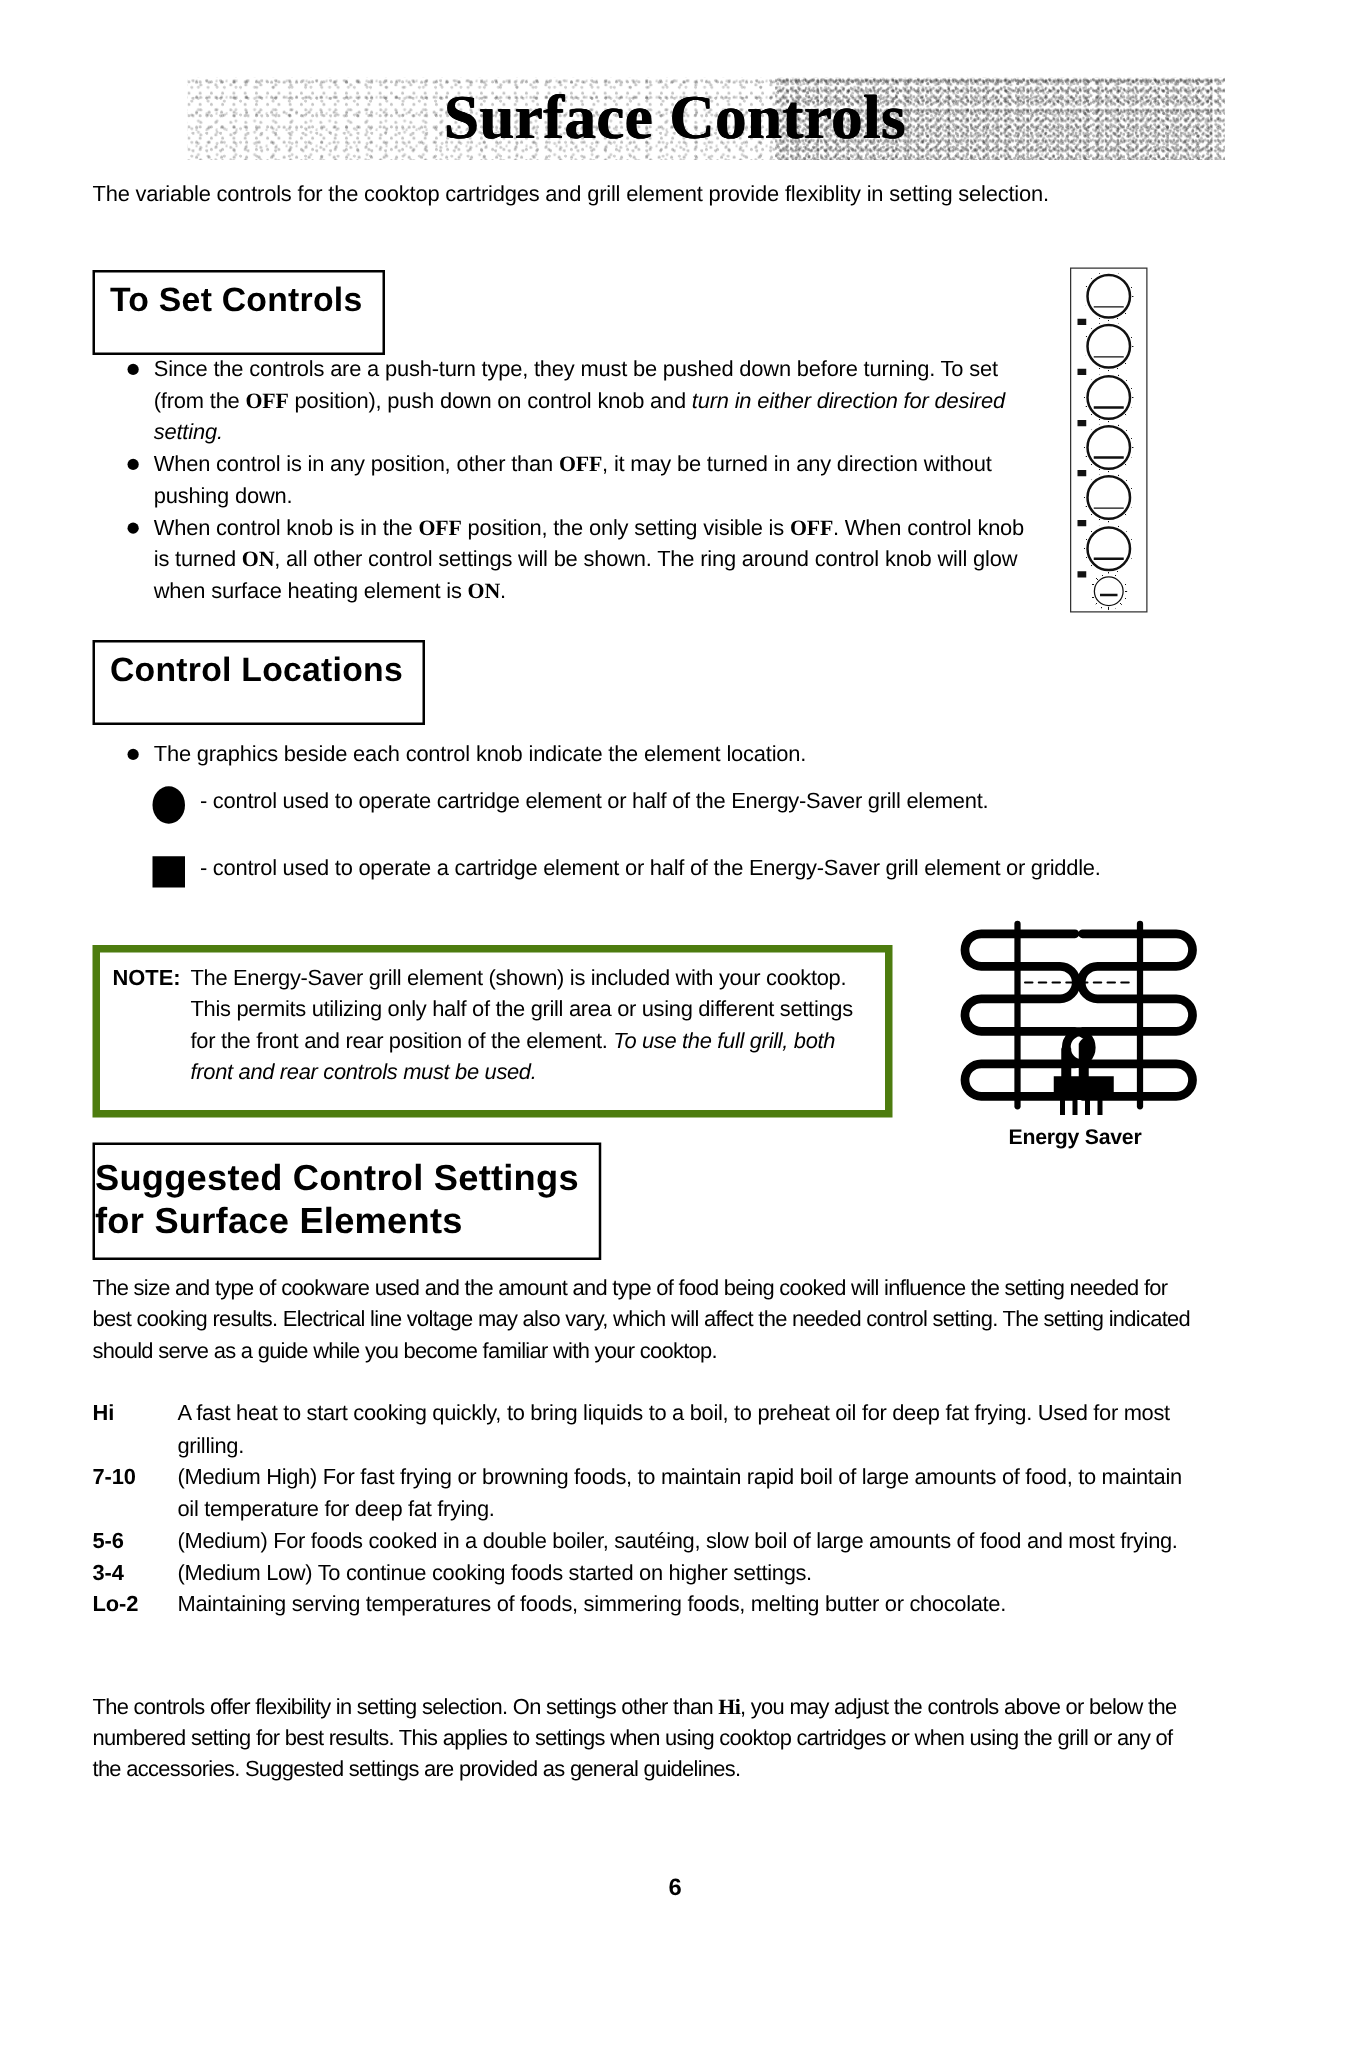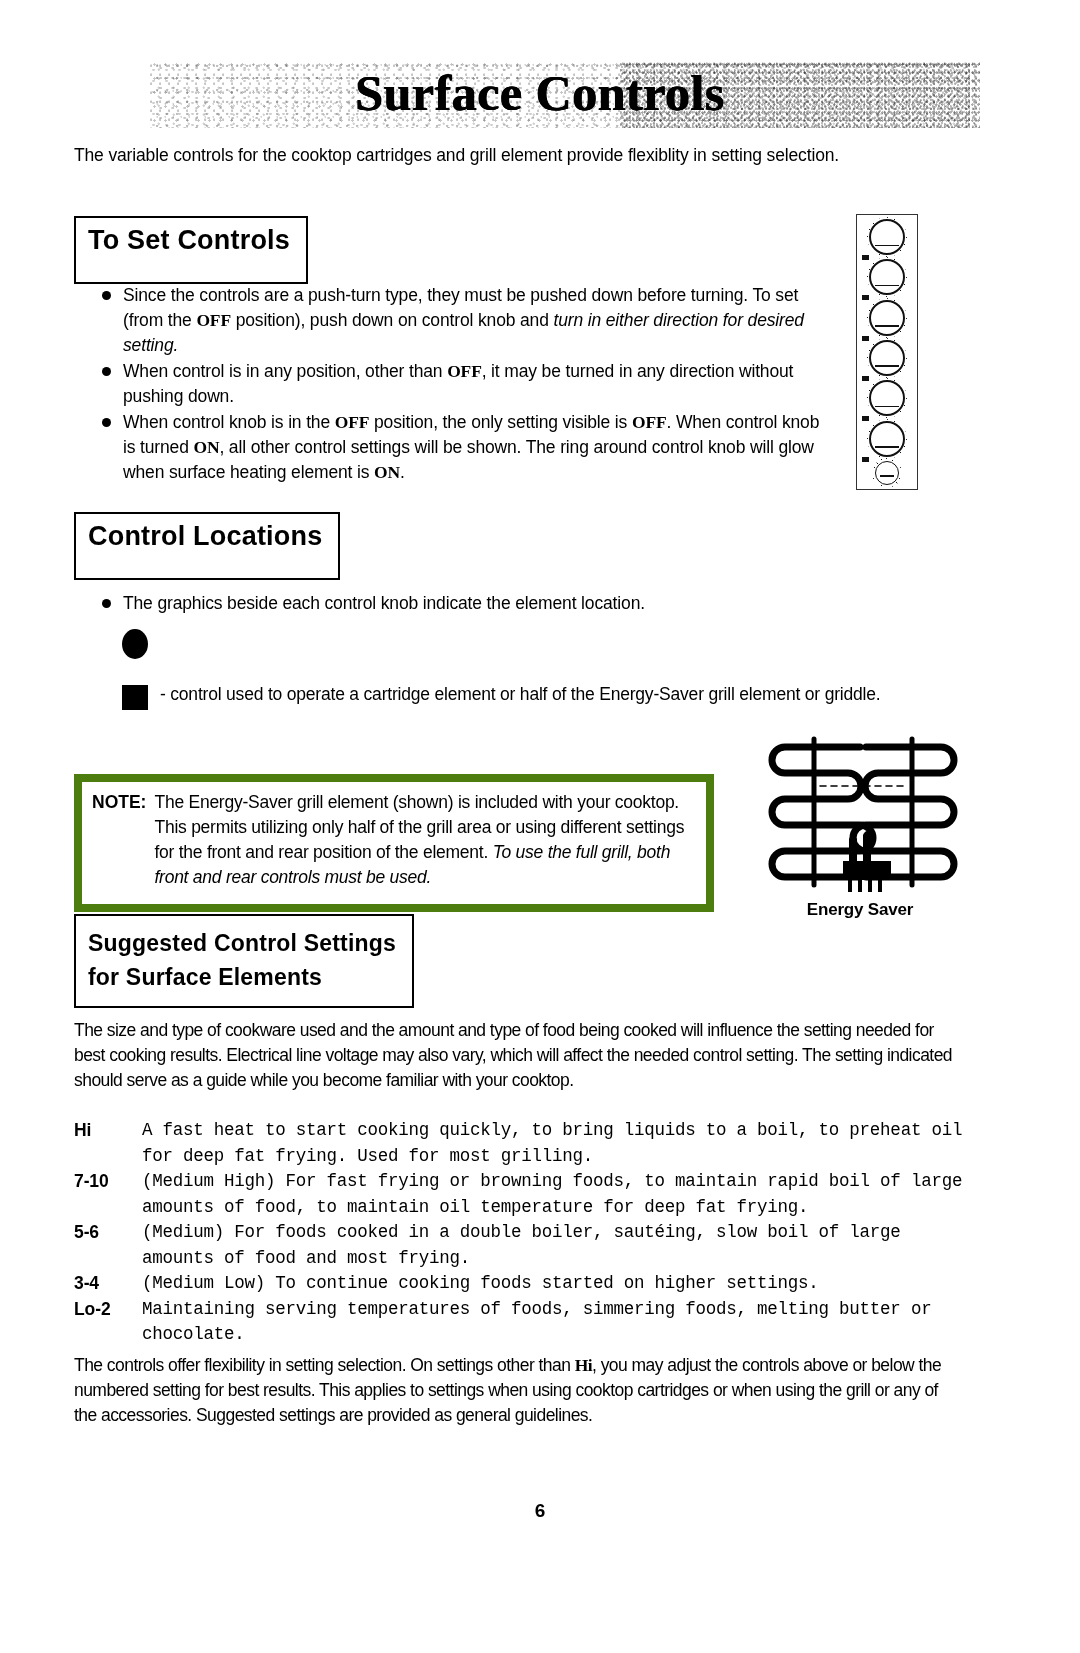--- a/index.html
+++ b/index.html
@@ -83,23 +83,23 @@
     position: absolute;
     border: 2.5px solid #000;
     font-weight: bold;
     font-size: 27px;
     line-height: 1.15;
     padding: 7px 16px 26px 12px;
     white-space: nowrap;
     letter-spacing: 0.2px;
   }
   .box-heading.two-line {
-    font-size: 23px;
+    font-size: 29px;
     line-height: 34px;
-    padding: 10px 16px 12px 12px;
+    padding: 10px 16px 12px 0;
   }
 
   
   .bullet-list {
     position: absolute;
   }
   .bullet-item {
     position: relative;
     padding-left: 27px;
     font-size: 17.5px;
@@ -143,24 +143,23 @@
   }
   .legend-text {
     font-size: 17.5px;
     line-height: 25px;
     letter-spacing: -0.2px;
   }
 
   
   .note-box {
     position: absolute;
-    border: 8px solid #4d7c0f;
+    border: 6px solid #4d7c0f;
     padding: 8px 10px 10px 10px;
     box-sizing: border-box;
-    margin-top: 18px;
   }
   .note-inner {
     display: flex;
     align-items: flex-start;
   }
   .note-label {
     font-weight: bold;
     font-size: 17.5px;
     line-height: 25px;
     flex: 0 0 auto;
@@ -184,21 +183,20 @@
   }
   .setting-term {
     font-weight: bold;
     flex: 0 0 auto;
     width: 68px;
     letter-spacing: -0.1px;
   }
   .setting-def {
     flex: 1 1 auto;
     letter-spacing: -0.25px;
-    font-family: Liberation Mono, monospace;
   }
 
   
   .page-number {
     position: absolute;
     left: 0;
     top: 1500px;
     width: 1080px;
     text-align: center;
     font-weight: bold;
@@ -352,20 +350,21 @@
   </div>
 
   <div class="box-heading" style="left:74px; top:512px;">Control Locations</div>
 
   <div class="bullet-list" style="left:96px; top:591px; width:800px;">
     <div class="bullet-item">The graphics beside each control knob indicate the element location.</div>
   </div>
 
   <div class="legend-row" style="left:122px; top:628px; width:840px;">
     <div class="glyph-circle"></div>
+    <div class="legend-text">- control used to operate cartridge element or half of the Energy-Saver grill element.</div>
   </div>
 
   <div class="legend-row" style="left:122px; top:682px; width:840px;">
     <div class="glyph-square"></div>
     <div class="legend-text">- control used to operate a cartridge element or half of the Energy-Saver grill element or griddle.</div>
   </div>
 
   <div class="note-box" style="left:74px; top:756px; width:640px; height:138px;">
     <div class="note-inner">
       <div class="note-label">NOTE:</div>

